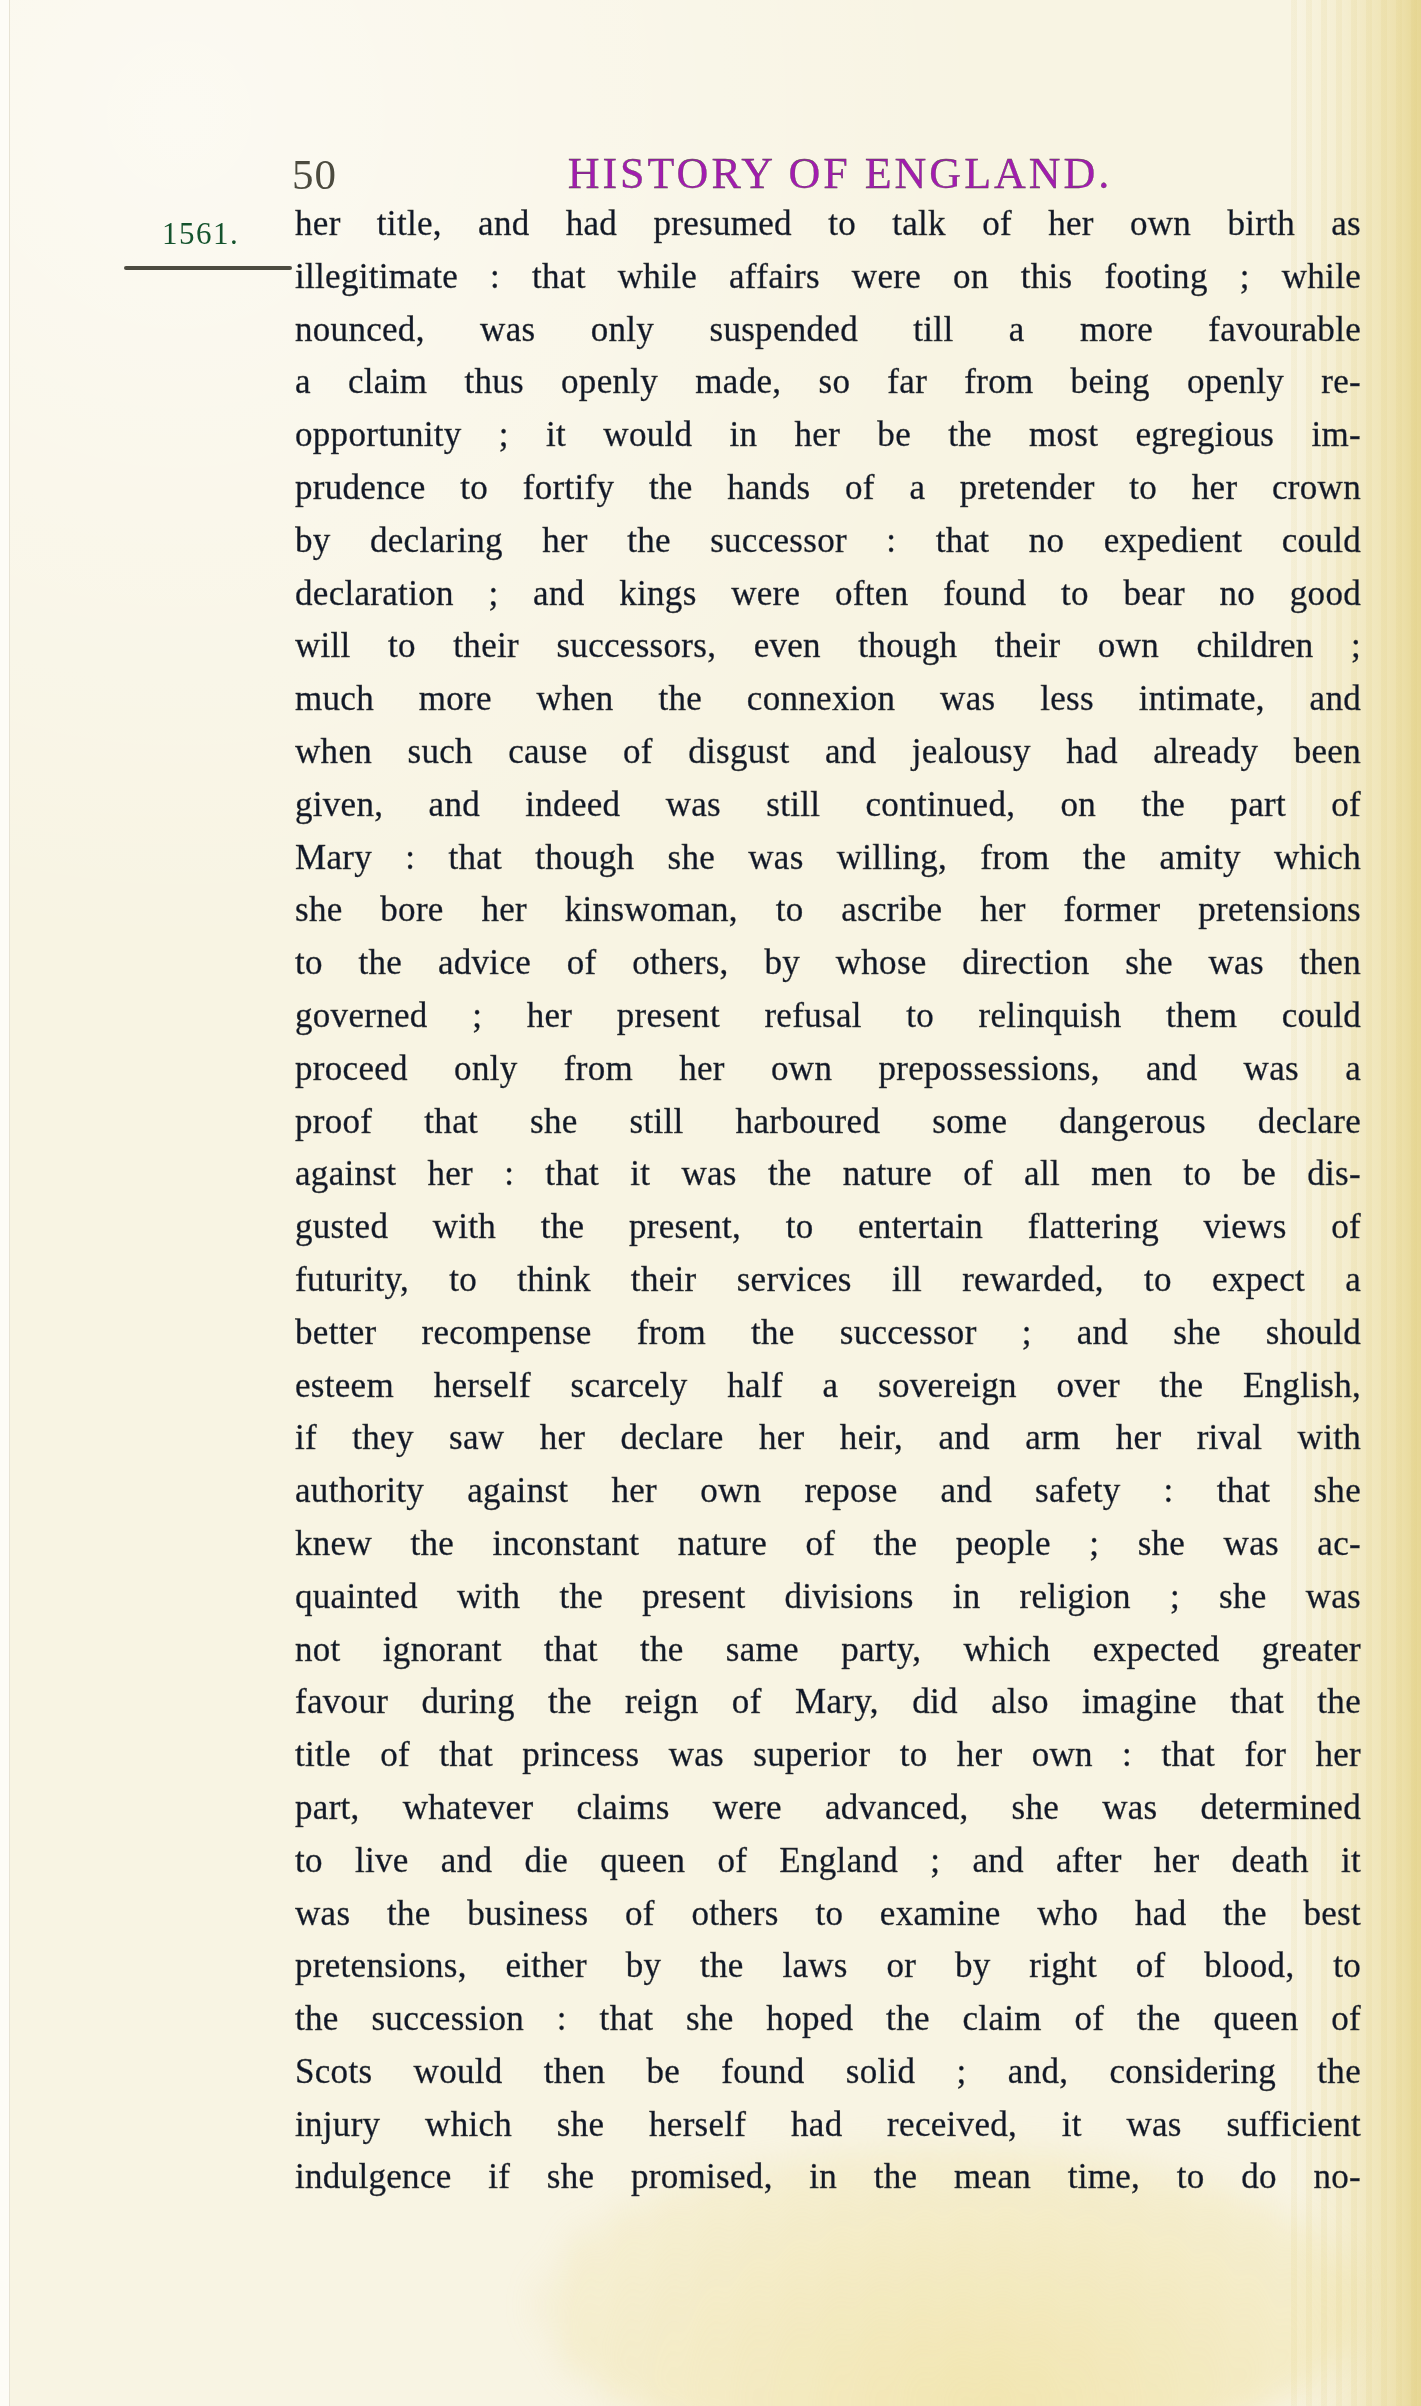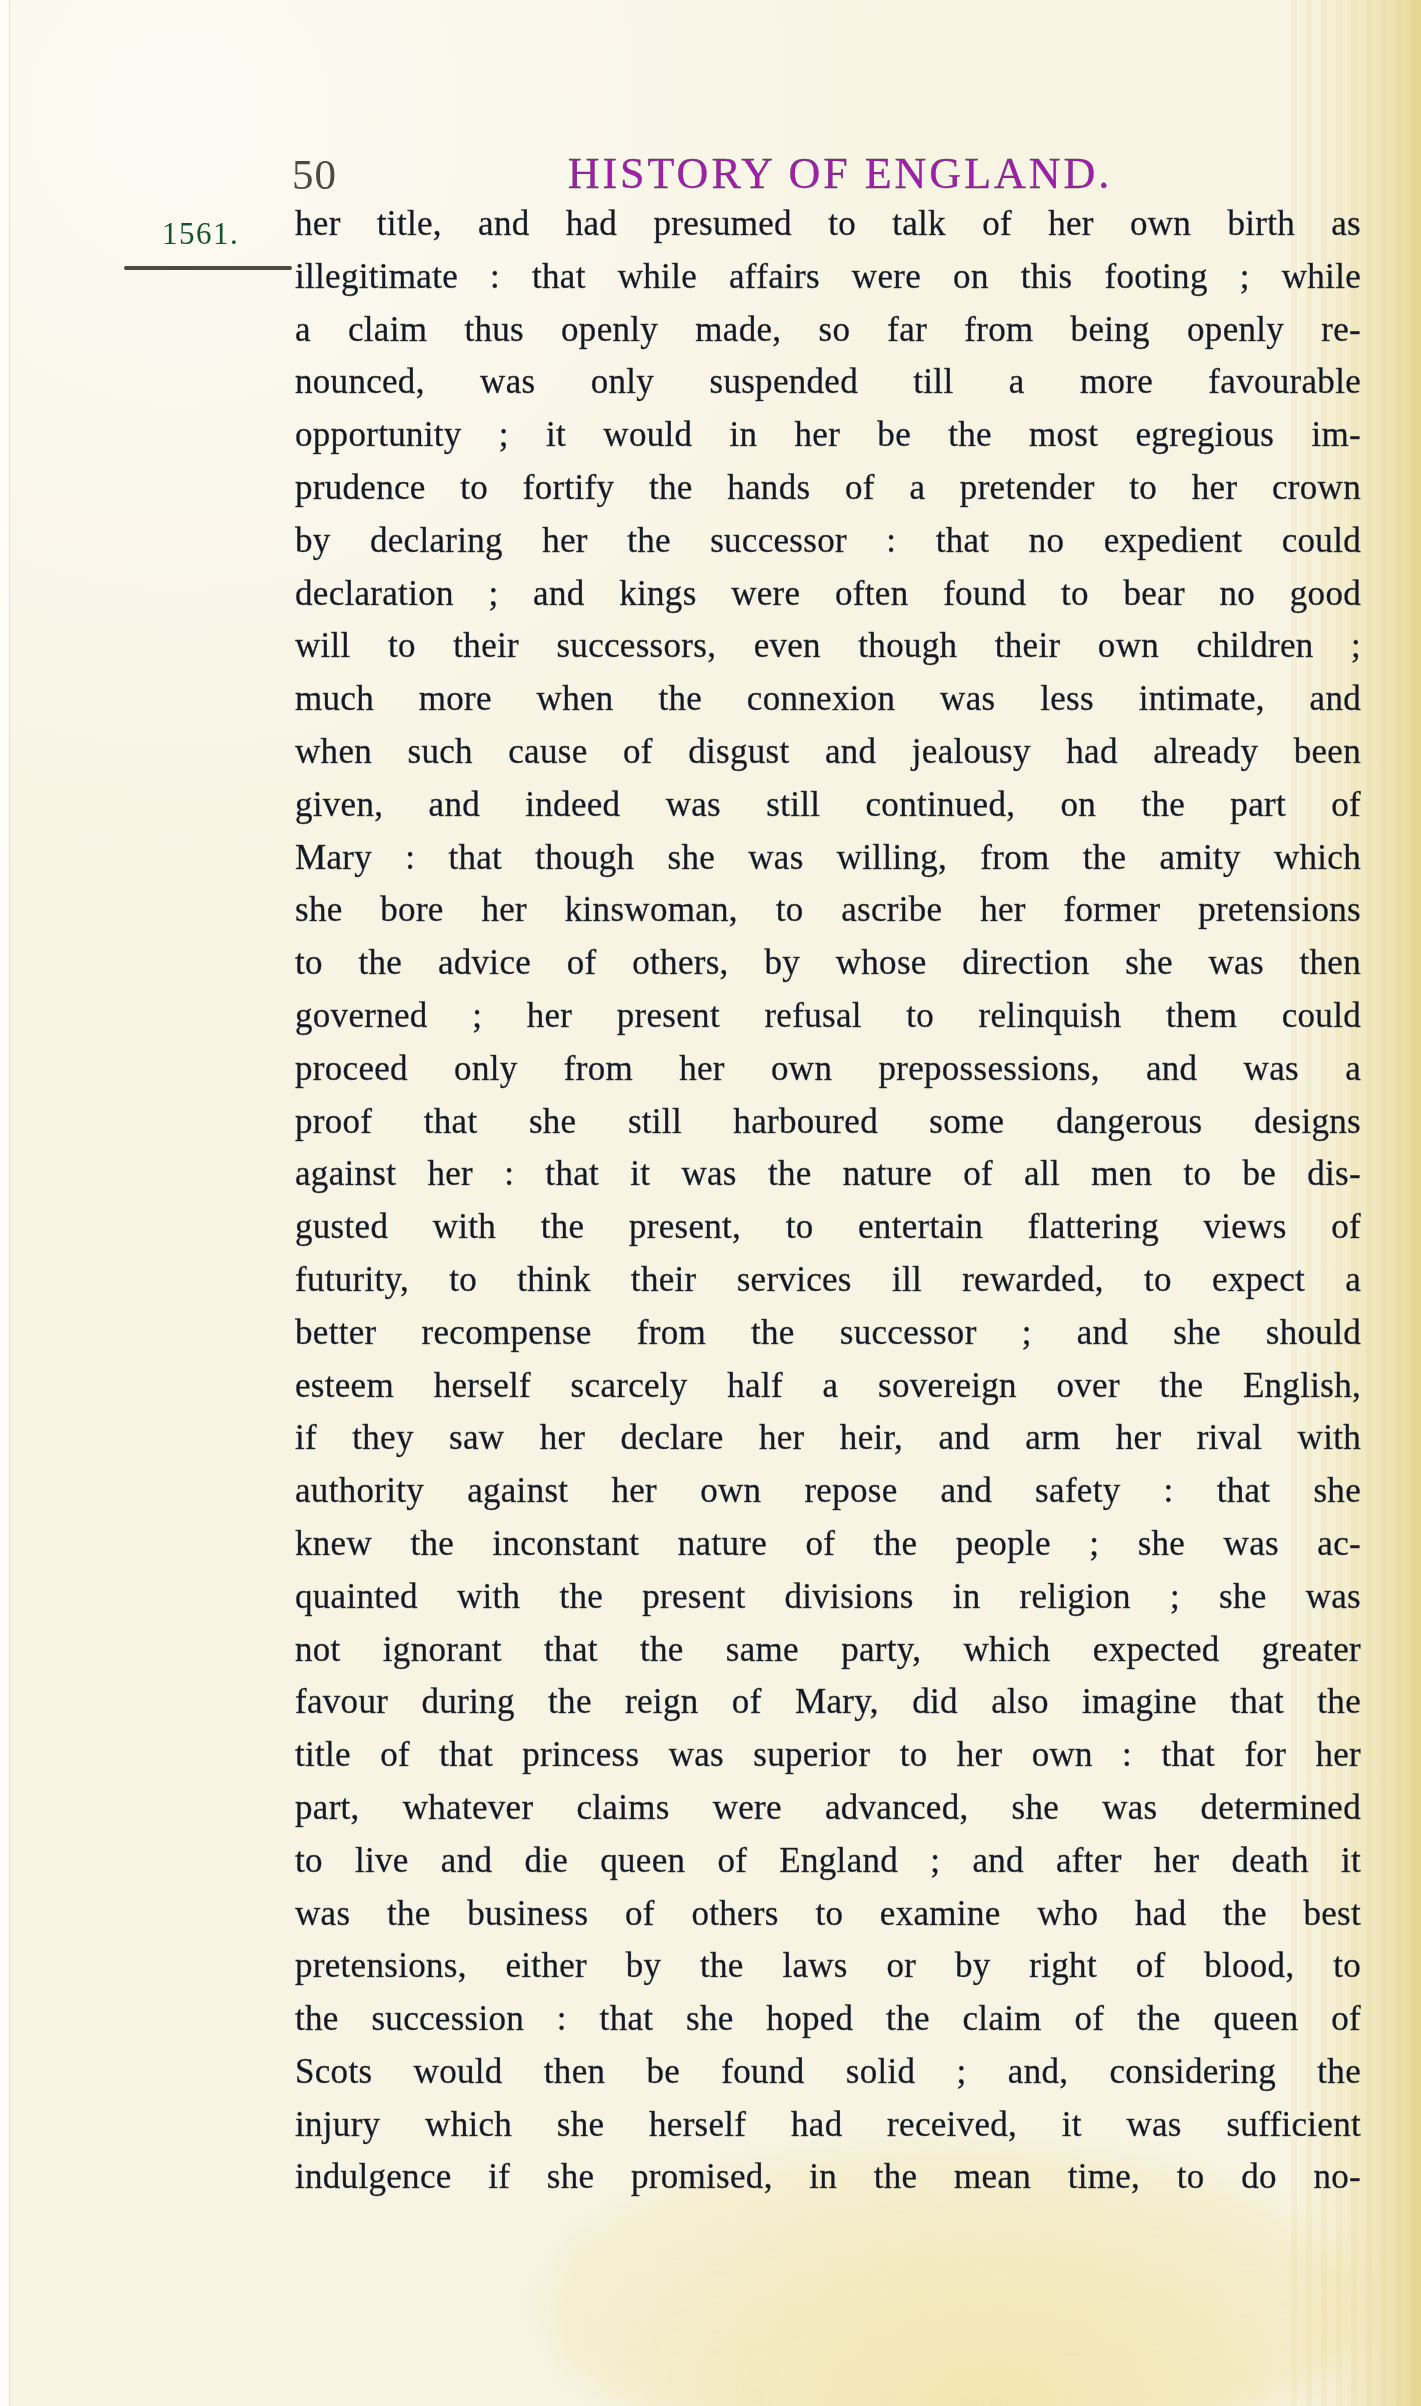--- a/index.html
+++ b/index.html
@@ -132,36 +132,36 @@
   <div class="running-title-wrap">
     <span class="running-title">HISTORY OF ENGLAND.</span>
   </div>
 
   <div class="margin-note">1561.</div>
   <div class="margin-rule"></div>
 
   <div class="body-text">
       <div class="line">her title, and had presumed to talk of her own birth as</div>
       <div class="line">illegitimate : that while affairs were on this footing ; while</div>
+      <div class="line">nounced, was only suspended till a more favourable</div>
       <div class="line">a claim thus openly made, so far from being openly re-</div>
-      <div class="line">nounced, was only suspended till a more favourable</div>
       <div class="line">opportunity ; it would in her be the most egregious im-</div>
       <div class="line">prudence to fortify the hands of a pretender to her crown</div>
       <div class="line">by declaring her the successor : that no expedient could</div>
       <div class="line">declaration ; and kings were often found to bear no good</div>
       <div class="line">will to their successors, even though their own children ;</div>
       <div class="line">much more when the connexion was less intimate, and</div>
       <div class="line">when such cause of disgust and jealousy had already been</div>
       <div class="line">given, and indeed was still continued, on the part of</div>
       <div class="line">Mary : that though she was willing, from the amity which</div>
       <div class="line">she bore her kinswoman, to ascribe her former pretensions</div>
       <div class="line">to the advice of others, by whose direction she was then</div>
       <div class="line">governed ; her present refusal to relinquish them could</div>
       <div class="line">proceed only from her own prepossessions, and was a</div>
-      <div class="line">proof that she still harboured some dangerous designs</div>
+      <div class="line">proof that she still harboured some dangerous declare</div>
       <div class="line">against her : that it was the nature of all men to be dis-</div>
       <div class="line">gusted with the present, to entertain flattering views of</div>
       <div class="line">futurity, to think their services ill rewarded, to expect a</div>
       <div class="line">better recompense from the successor ; and she should</div>
       <div class="line">esteem herself scarcely half a sovereign over the English,</div>
       <div class="line">if they saw her declare her heir, and arm her rival with</div>
       <div class="line">authority against her own repose and safety : that she</div>
       <div class="line">knew the inconstant nature of the people ; she was ac-</div>
       <div class="line">quainted with the present divisions in religion ; she was</div>
       <div class="line">not ignorant that the same party, which expected greater</div>

